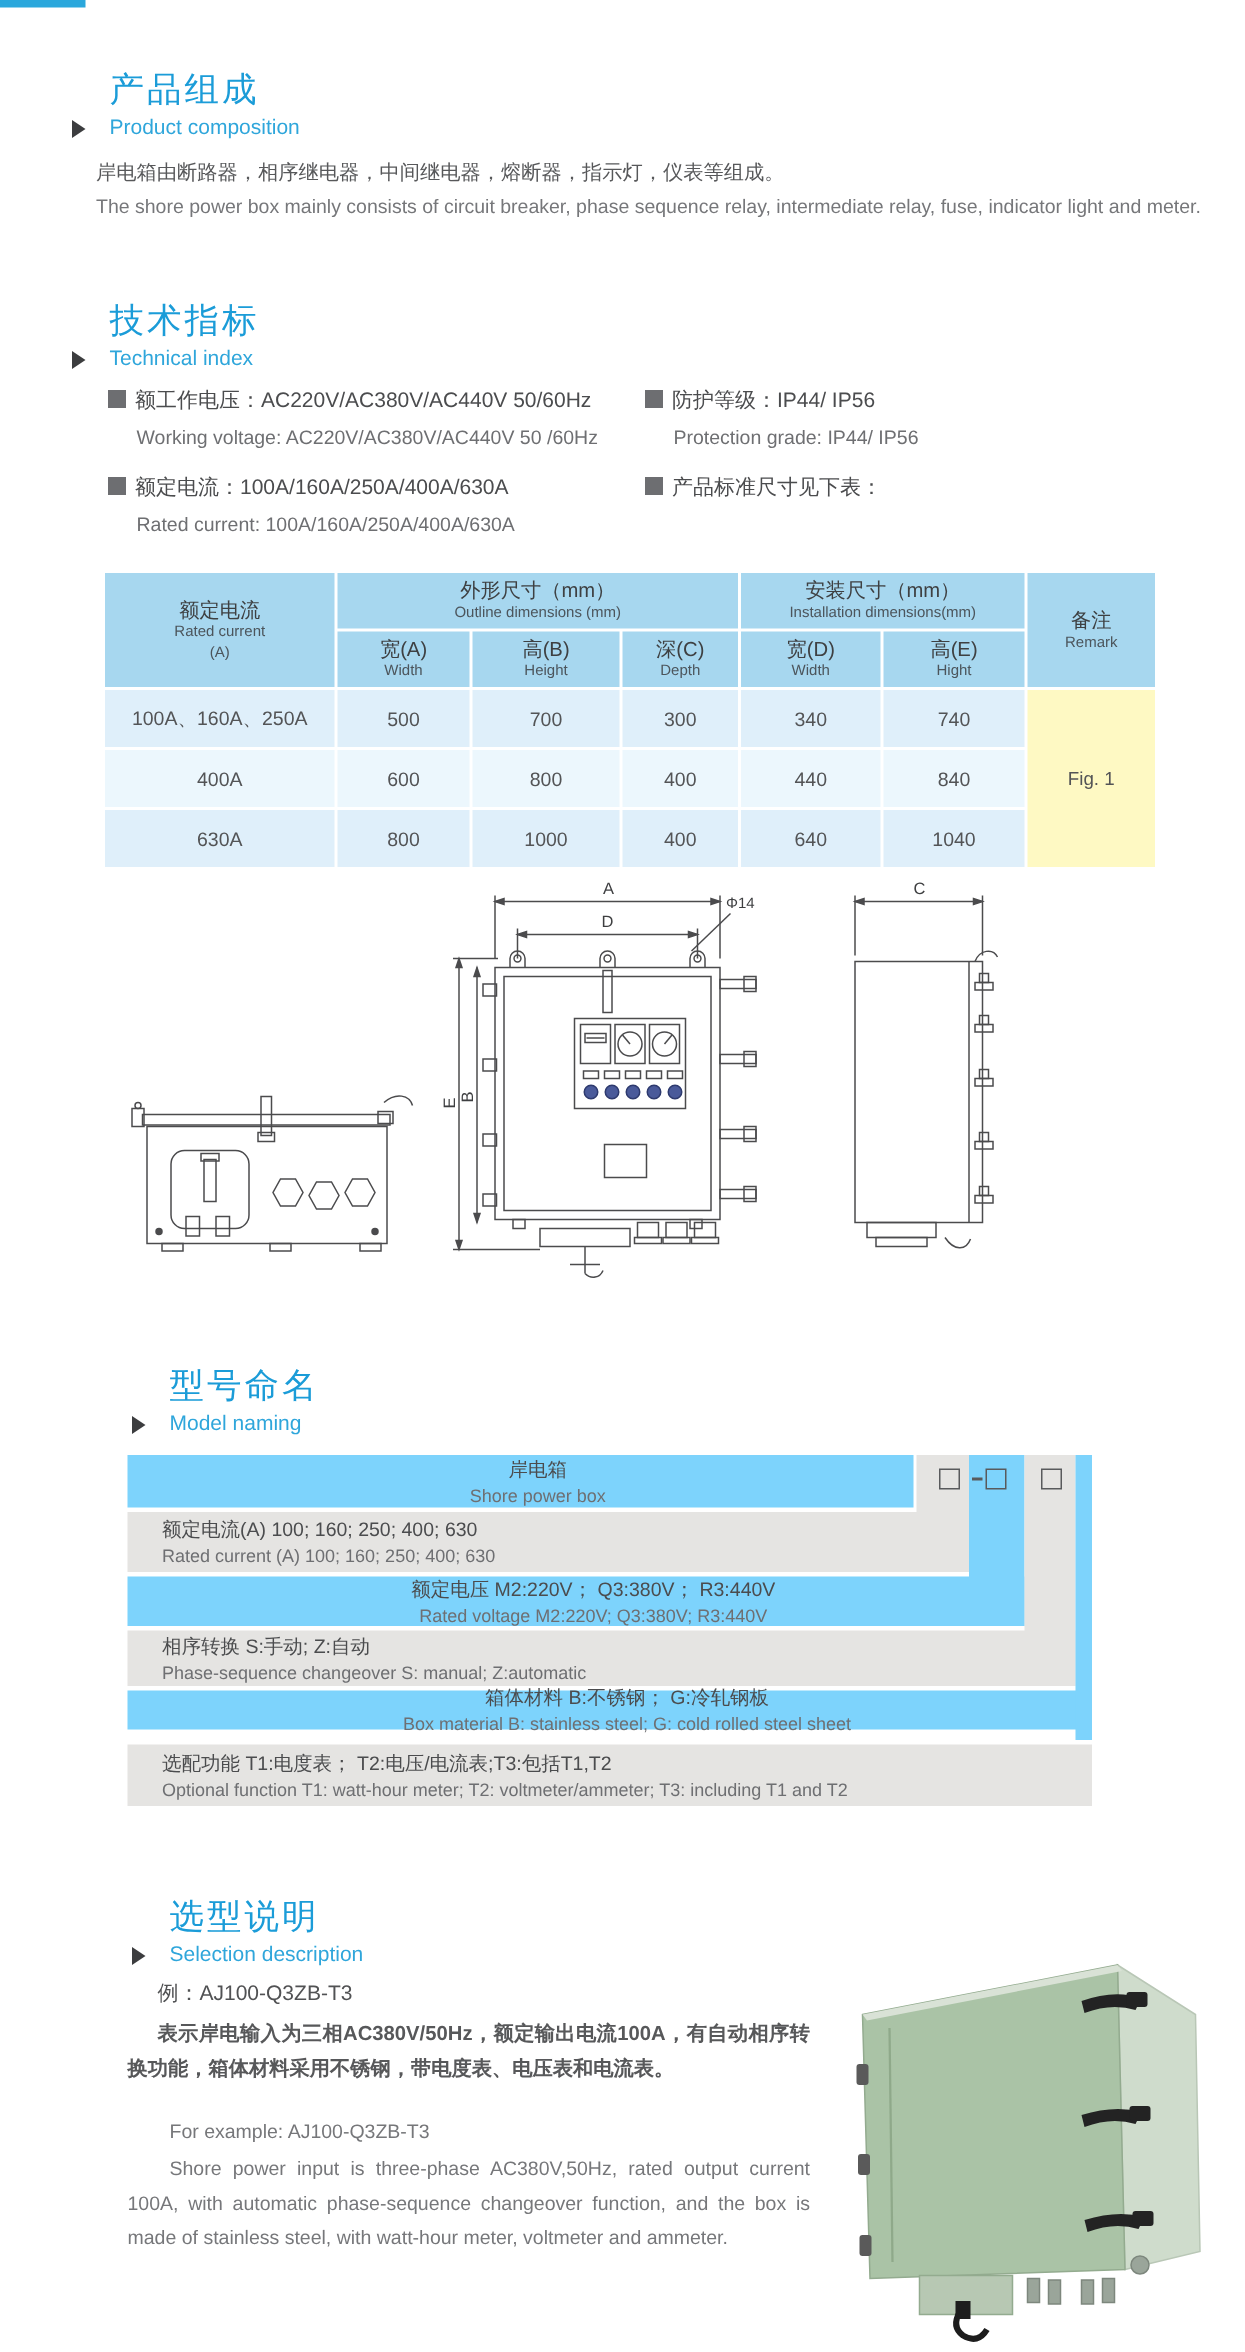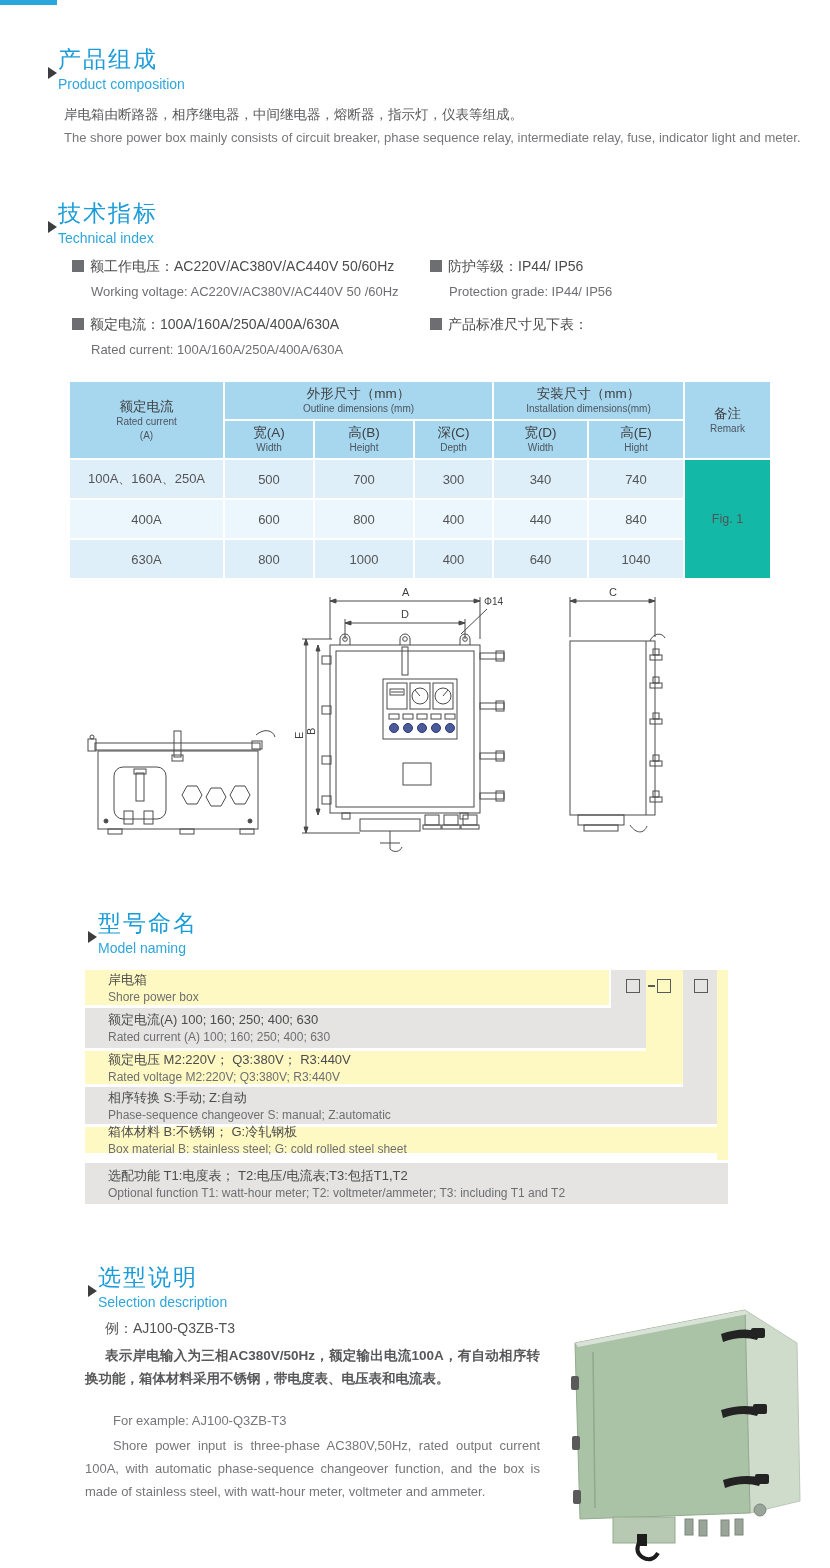--- a/index.html
+++ b/index.html
@@ -1,50 +1,50 @@
 <!DOCTYPE html>
 <html><head>
 <meta charset="utf-8">
 <style>
   html,body{margin:0;padding:0;background:#ffffff;}
   #page{position:relative;width:830px;height:1568px;background:#ffffff;overflow:hidden;
         font-family:"Liberation Sans","DejaVu Sans",sans-serif;}
   .abs{position:absolute;}
   
-  .sec-head{position:absolute;display:flex;align-items:center;gap:1px;}
+  .sec-head{position:absolute;display:flex;align-items:flex-end;gap:16px;}
   .tri{width:0;height:0;border-left:9px solid #3c3d3f;border-top:6px solid transparent;
        border-bottom:6px solid transparent;margin-top:8px;}
   .title-cn{font-size:23px;color:#1b9cd8;letter-spacing:2px;line-height:26px;}
   .title-en{font-size:14px;color:#2fa6db;margin-top:4px;}
   .cn-text{color:#57585a;font-size:13.5px;line-height:21px;}
   .en-text{color:#76777a;font-size:13px;line-height:21px;}
   
   .spec-col{position:absolute;}
   .spec-item{margin-bottom:12px;}
   .spec-cn{font-size:14px;color:#4b4c4e;line-height:20px;}
   .spec-bullet{display:inline-block;width:12px;height:12px;background:#6d6e71;margin-right:6px;
                vertical-align:-1px;}
   .spec-en{font-size:13px;color:#6e6f72;line-height:20px;margin:6px 0 0 19px;text-align:justify;}
   
   #dims-table{border-collapse:separate;border-spacing:2px;table-layout:fixed;width:692px;}
   #dims-table th{background:#a7d7ef;font-weight:normal;color:#3e4042;padding:3px 0;}
   #dims-table .th-cn{font-size:13.5px;line-height:17px;}
   #dims-table .th-en{font-size:10px;color:#4c555c;line-height:14px;}
   #dims-table td{background:#dfeffa;color:#535456;font-size:13px;height:36px;text-align:center;}
   #dims-table tr.alt td{background:#ecf7fd;}
-  #dims-table td.remark{background:#14b8a6;font-size:12.5px;}
+  #dims-table td.remark{background:#fef9c3;font-size:12.5px;}
   #dims-table th,#dims-table td{text-align:center;vertical-align:middle;}
   
   #naming{position:absolute;left:85px;top:970px;width:643px;height:236px;}
   .nm-row{position:absolute;left:0;box-sizing:border-box;display:flex;flex-direction:column;
           justify-content:center;padding-left:23px;}
   .nm-row .cn{font-size:13px;color:#4b4c4e;line-height:15px;}
   .nm-row .en{font-size:12px;color:#6e6f72;line-height:14px;margin-top:3px;}
   .nm-col{position:absolute;top:0;}
-  .bg-blue{background:#fef9c3;}
+  .bg-blue{background:#7dd3fc;text-align:center;}
   .bg-gray{background:#e5e4e2;}
   .code-prefix{position:absolute;left:496px;top:9px;font-size:14px;color:#57585a;letter-spacing:1px;}
   .code-box{position:absolute;width:12px;height:12px;border:1px solid #595a5c;background:transparent;}
   .code-dash{position:absolute;width:7px;height:2px;background:#595a5c;}
   
   .sel-line{position:absolute;font-size:14px;color:#515254;}
   .para{position:absolute;text-align:justify;}
   svg text{font-family:"Liberation Sans","DejaVu Sans",sans-serif;}
 </style>
 </head>

